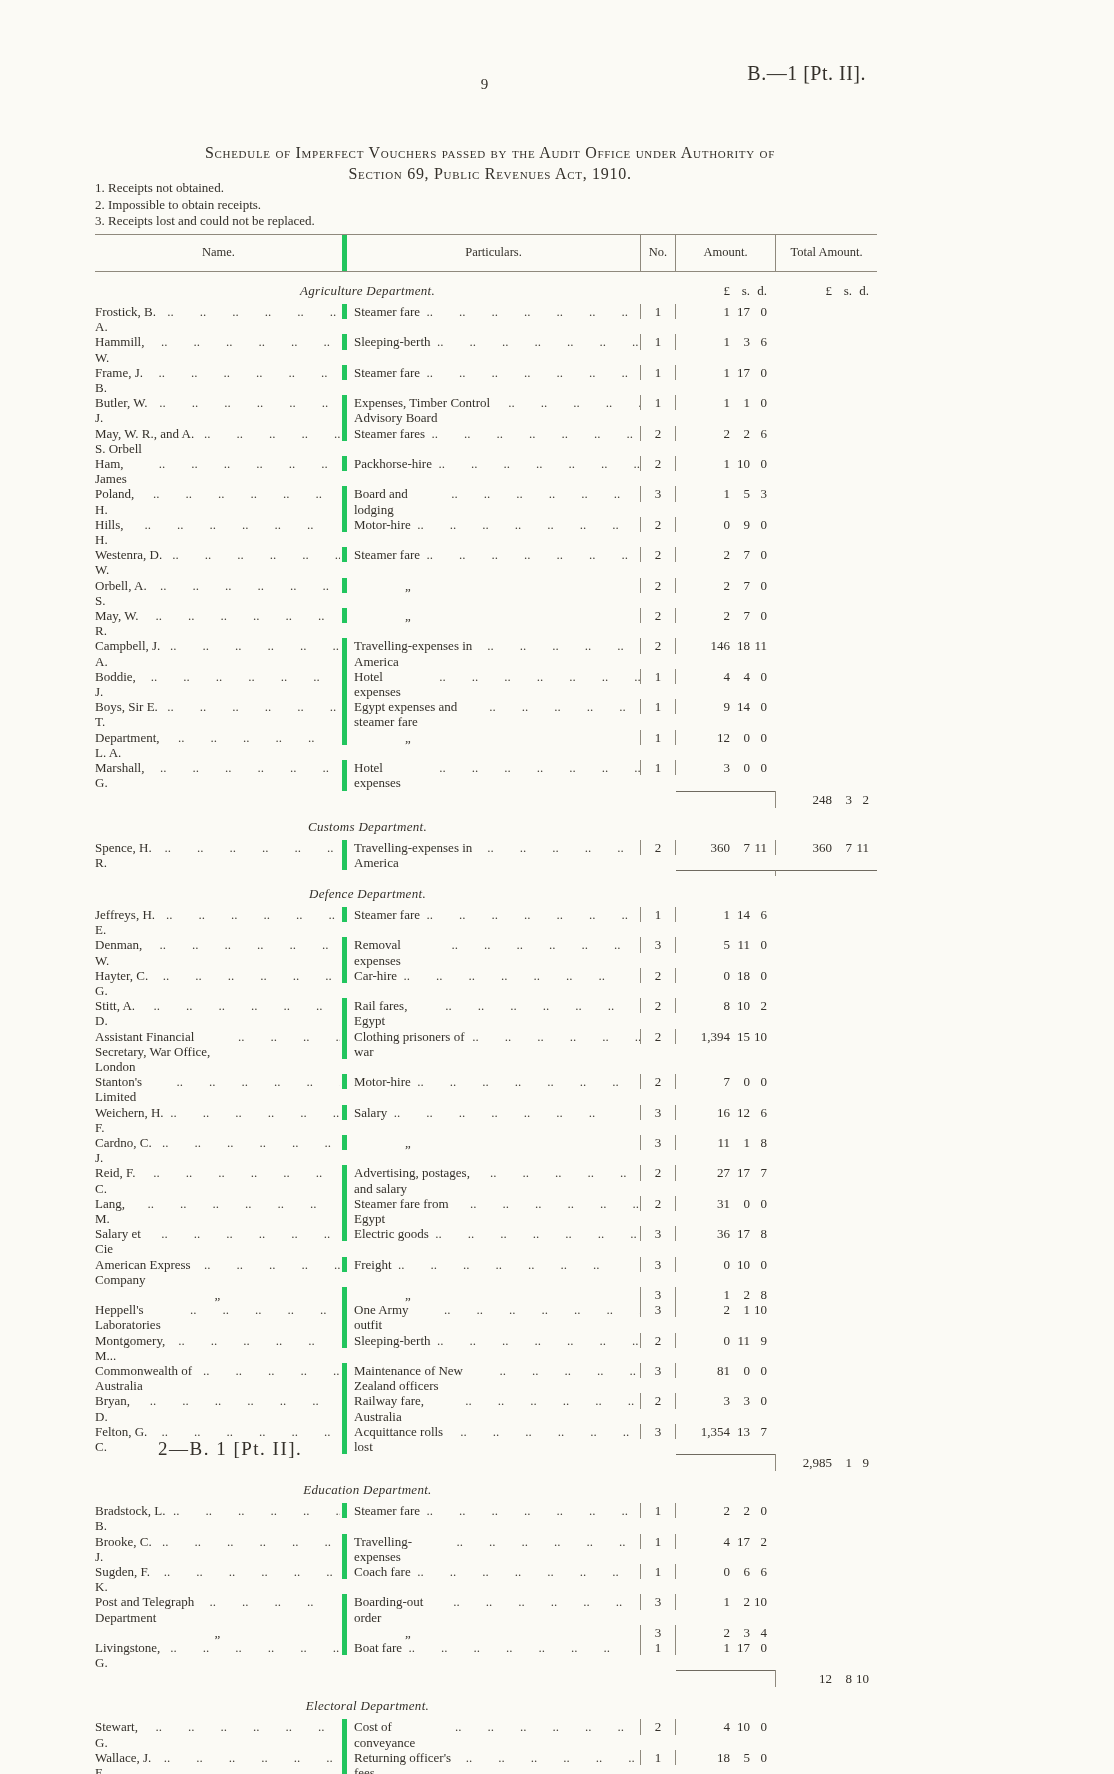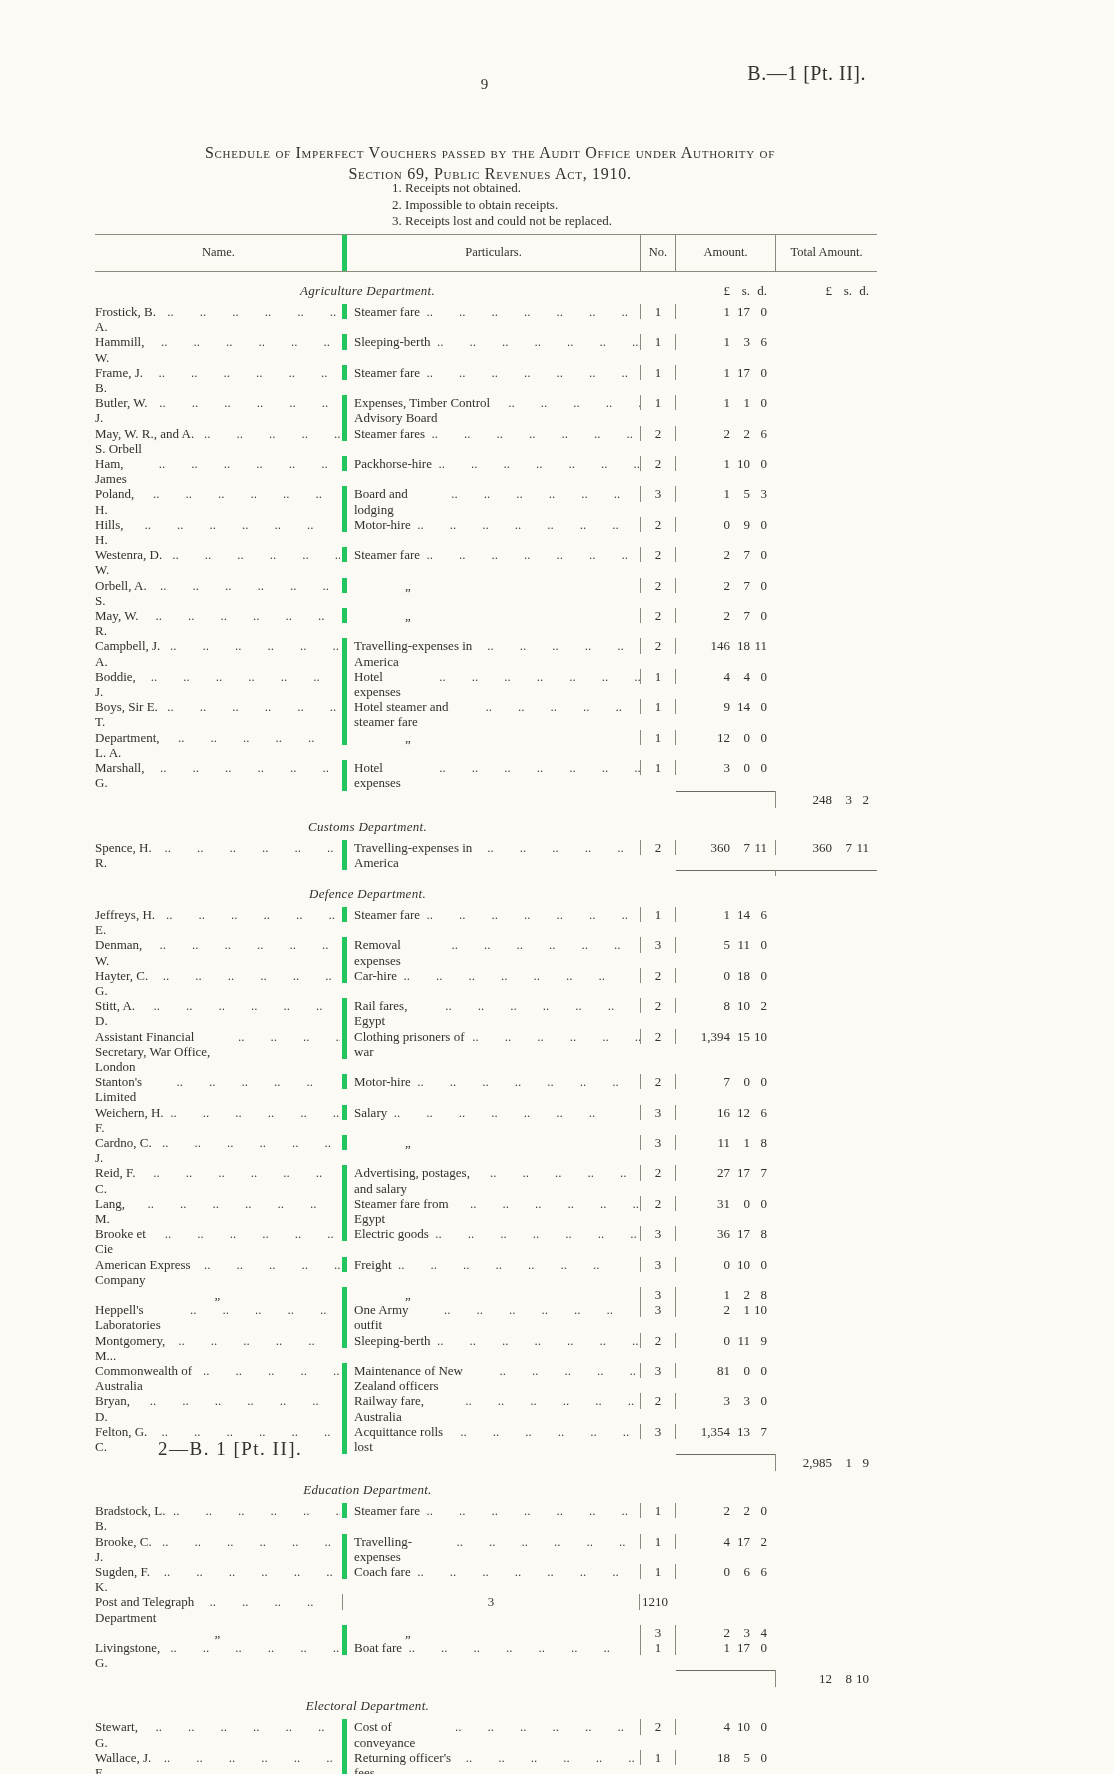--- a/index.html
+++ b/index.html
@@ -6,21 +6,21 @@
   body{
     width:1114px;height:1774px;position:relative;overflow:hidden;
     background:#fbfaf5;
     font-family:"Liberation Serif", serif;
     color:#34302a;
   }
   .page-number{position:absolute;top:76px;left:95px;width:780px;text-align:center;font-size:15px;letter-spacing:1px}
   .doc-ref{position:absolute;top:62px;right:248px;font-size:20px;letter-spacing:.5px}
   .title-block{position:absolute;top:142px;left:75px;width:830px;text-align:center;
     font-variant:small-caps;font-size:16px;letter-spacing:.7px;line-height:21px}
-  .notes{position:absolute;top:180px;left:112px;width:780px;display:flex;justify-content:center}
+  .notes{position:absolute;top:180px;left:95px;width:780px;display:flex;}
   .notes-inner{font-size:13px;line-height:16.5px;text-align:left}
 
   .vtable{position:absolute;top:234px;left:95px;width:782px;font-size:13px}
   .row{display:grid;grid-template-columns:247px 298px 36px 99px 102px;align-items:start;line-height:15.2px}
   .thead{border-top:1px solid #8f897d;border-bottom:1px solid #8f897d;height:36px;align-items:stretch}
   .thead>div{display:flex;align-items:center;justify-content:center;font-size:12.5px;height:100%;padding:0}
 
   .cell-name{display:flex;padding-right:2px;min-width:0}
   .cell-part{display:flex;border-left:5px solid #22c55e;padding-left:7px;min-width:0}
   .cell-no{border-left:1px solid #8f897d;border-right:1px solid #8f897d;text-align:center}
@@ -361,21 +361,21 @@
             <span class="a-s"></span>
             <span class="a-d"></span>
           </div>
         </div>
         <div class="row data-row">
           <div class="cell-name">
             <span class="txt">Boys, Sir E. T.</span>
             <span class="lead"></span>
           </div>
           <div class="cell-part">
-            <span class="txt">Hotel steamer and steamer fare</span>
+            <span class="txt">Egypt expenses and steamer fare</span>
             <span class="lead"></span>
           </div>
           <div class="cell-no">1</div>
           <div class="cell-amt amt">
             <span class="a-l">9</span>
             <span class="a-s">14</span>
             <span class="a-d">0</span>
           </div>
           <div class="cell-total amt">
             <span class="a-l"></span>
@@ -699,21 +699,21 @@
             <span class="a-d">0</span>
           </div>
           <div class="cell-total amt">
             <span class="a-l"></span>
             <span class="a-s"></span>
             <span class="a-d"></span>
           </div>
         </div>
         <div class="row data-row">
           <div class="cell-name">
-            <span class="txt">Brooke et Cie</span>
+            <span class="txt">Salary et Cie</span>
             <span class="lead"></span>
           </div>
           <div class="cell-part">
             <span class="txt">Electric goods</span>
             <span class="lead"></span>
           </div>
           <div class="cell-no">3</div>
           <div class="cell-amt amt">
             <span class="a-l">36</span>
             <span class="a-s">17</span>
@@ -960,20 +960,24 @@
             <span class="a-l"></span>
             <span class="a-s"></span>
             <span class="a-d"></span>
           </div>
         </div>
         <div class="row data-row">
           <div class="cell-name">
             <span class="txt">Post and Telegraph Department</span>
             <span class="lead"></span>
           </div>
+          <div class="cell-part">
+            <span class="txt">Boarding-out order</span>
+            <span class="lead"></span>
+          </div>
           <div class="cell-no">3</div>
           <div class="cell-amt amt">
             <span class="a-l">1</span>
             <span class="a-s">2</span>
             <span class="a-d">10</span>
           </div>
           <div class="cell-total amt">
             <span class="a-l"></span>
             <span class="a-s"></span>
             <span class="a-d"></span>

